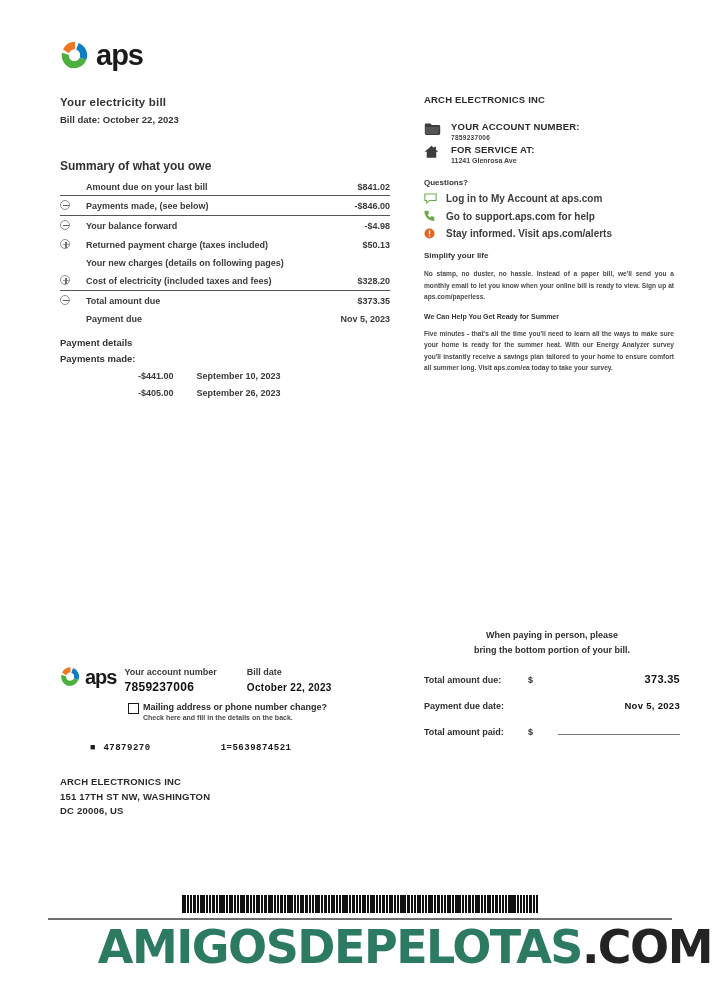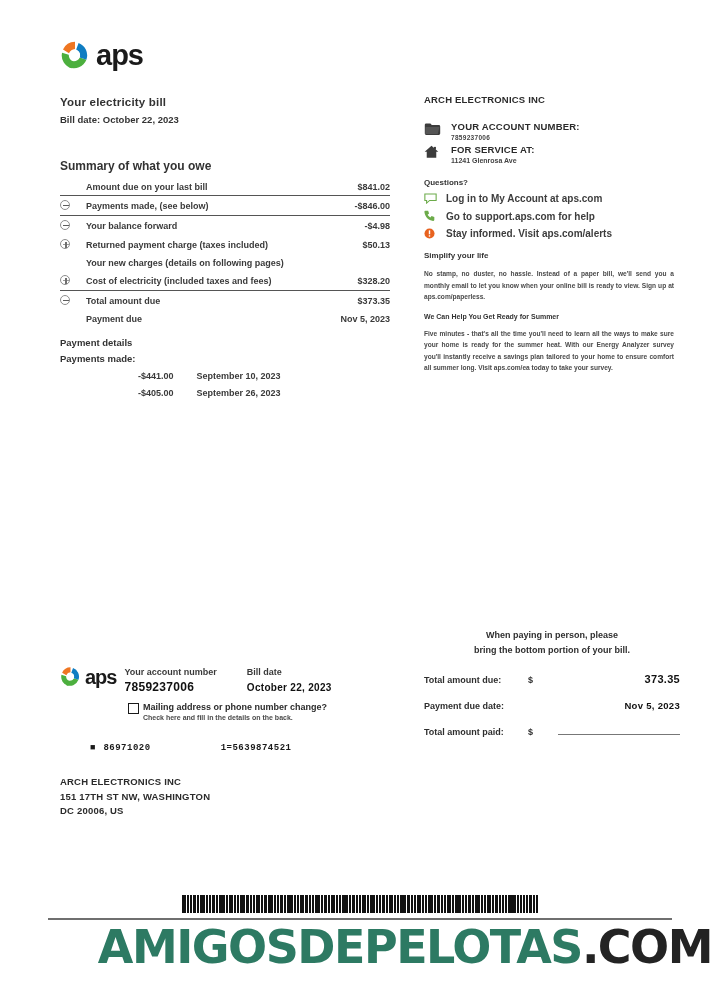--- a/index.html
+++ b/index.html
@@ -282,21 +282,21 @@
     <div class="chk-row">
       <span class="chkbox"></span>
       <span>
         <span class="chk-txt" style="display:block">Mailing address or phone number change?</span>
         <span class="chk-sub" style="display:block">Check here and fill in the details on the back.</span>
       </span>
     </div>
 
     <div class="stub-nums">
       <span class="sn-dot">■</span>
-      <span class="sn-a">86971020</span>
+      <span class="sn-a">47879270</span>
       <span class="sn-b">1=5639874521</span>
     </div>
 
     <div class="mail-addr">
       <span style="display:block">ARCH ELECTRONICS INC</span>
       <span style="display:block">151 17TH ST NW, WASHINGTON</span>
       <span style="display:block">DC 20006, US</span>
     </div>
   </div>
 

